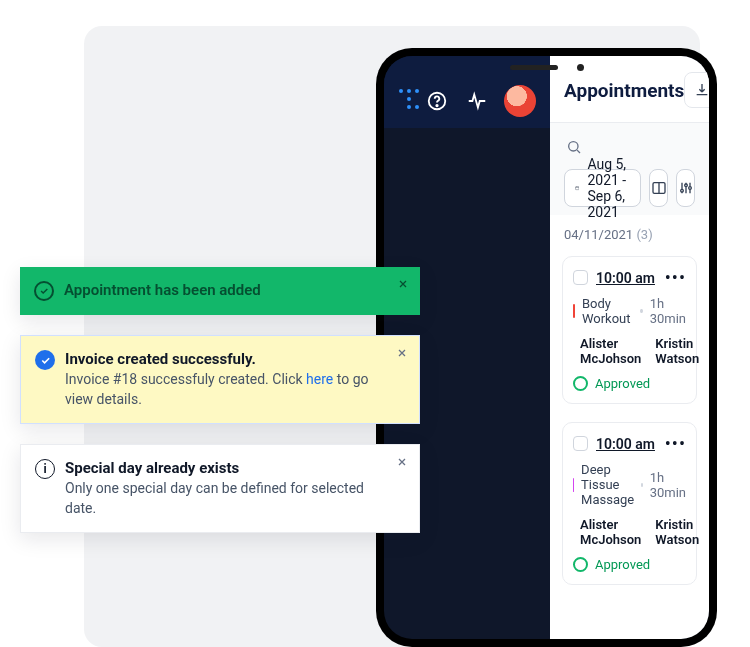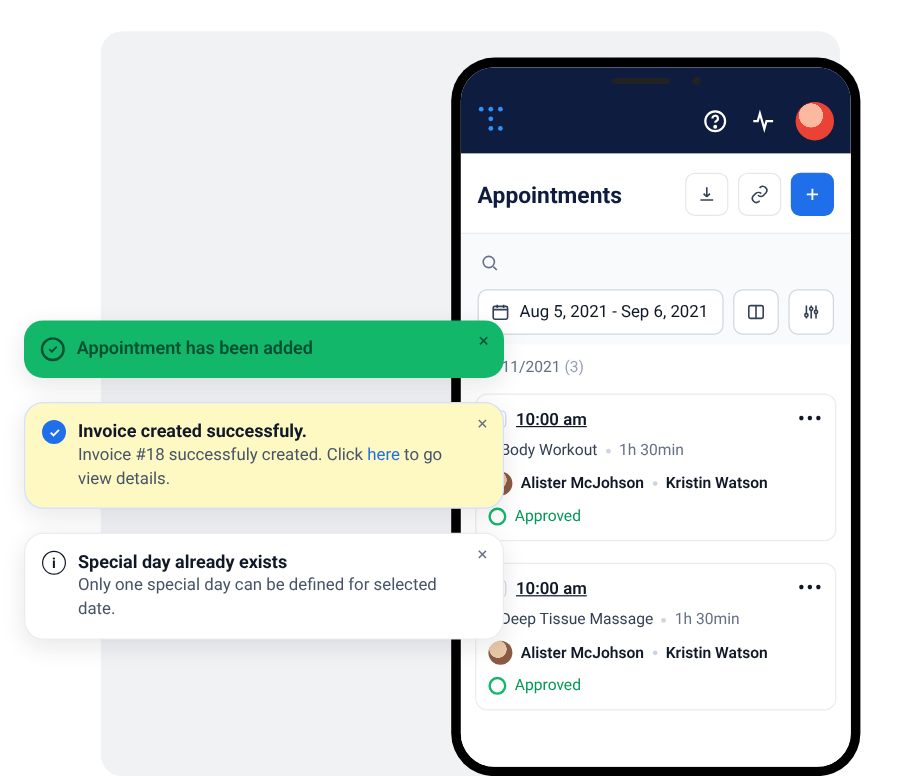--- a/index.html
+++ b/index.html
@@ -24,25 +24,25 @@
     position: absolute;
     left: 376px; top: 48px;
     width: 341px; height: 599px;
     background: #000;
     border-radius: 36px;
     padding: 8px;
     overflow: hidden;
   }
   .phone-screen {
     width: 100%; height: 100%;
-    background: #ffffff;
+    background: #0f172a;
     border-radius: 28px;
     overflow: hidden;
     display: flex;
-    flex-direction: column;
+    flex-direction: row;
   }
   .notch {
     position: absolute;
     left: 50%; top: 14px;
     transform: translateX(-50%);
     width: 74px; height: 10px;
     display: flex; align-items: center; justify-content: space-between;
   }
   .notch .speaker {
     width: 48px; height: 5px; background: #222; border-radius: 3px;
@@ -167,21 +167,21 @@
 
   
   .toast-stack {
     position: absolute;
     left: 20px; top: 267px;
     width: 400px;
     display: flex; flex-direction: column; gap: 20px;
     z-index: 5;
   }
   .toast {
-    border-radius: 16px;
+    border-radius: 0;
     padding: 14px 34px 14px 14px;
     position: relative;
     box-shadow: 0 6px 20px rgba(16,24,40,0.10);
     display: flex; gap: 10px;
   }
   .toast .close-x {
     position: absolute; right: 8px; top: 8px;
     width: 18px; height: 18px;
     display: flex; align-items: center; justify-content: center;
     font-size: 15px; color: #344054;

